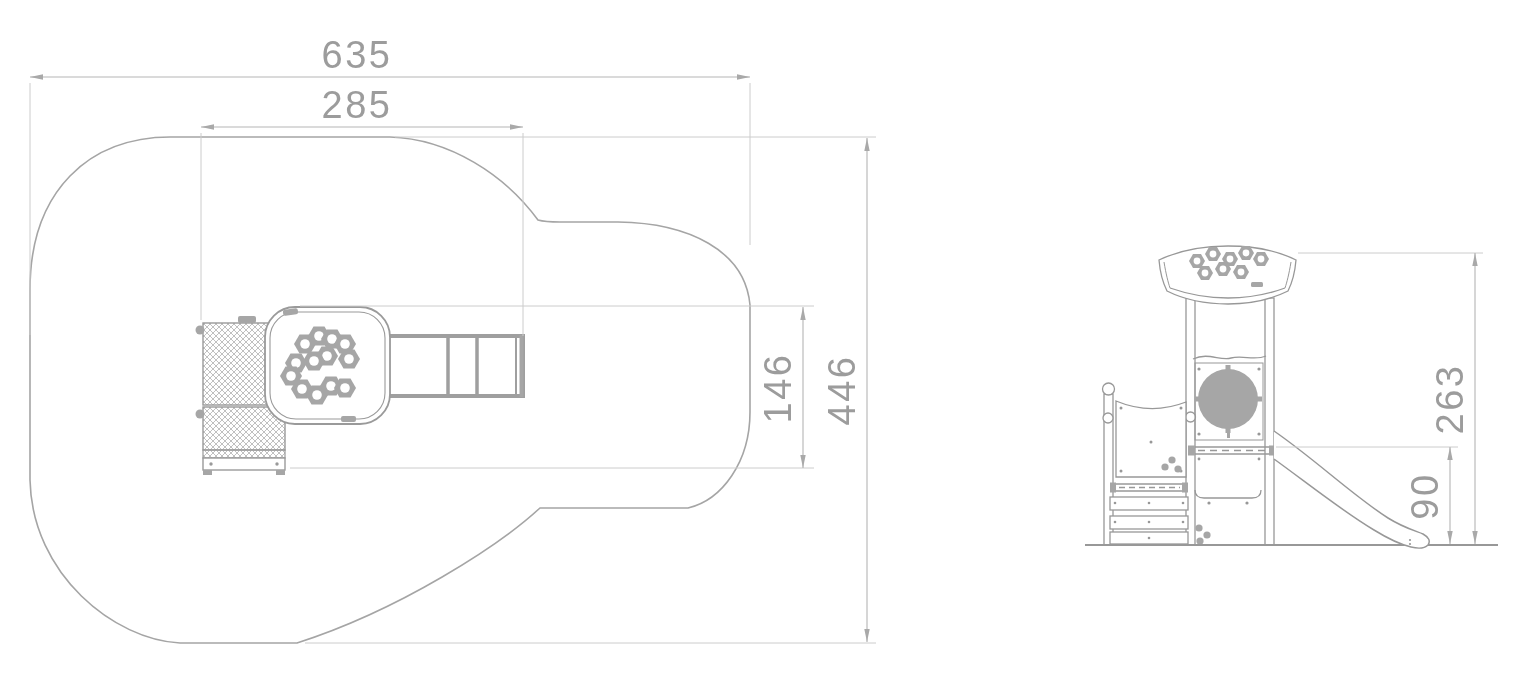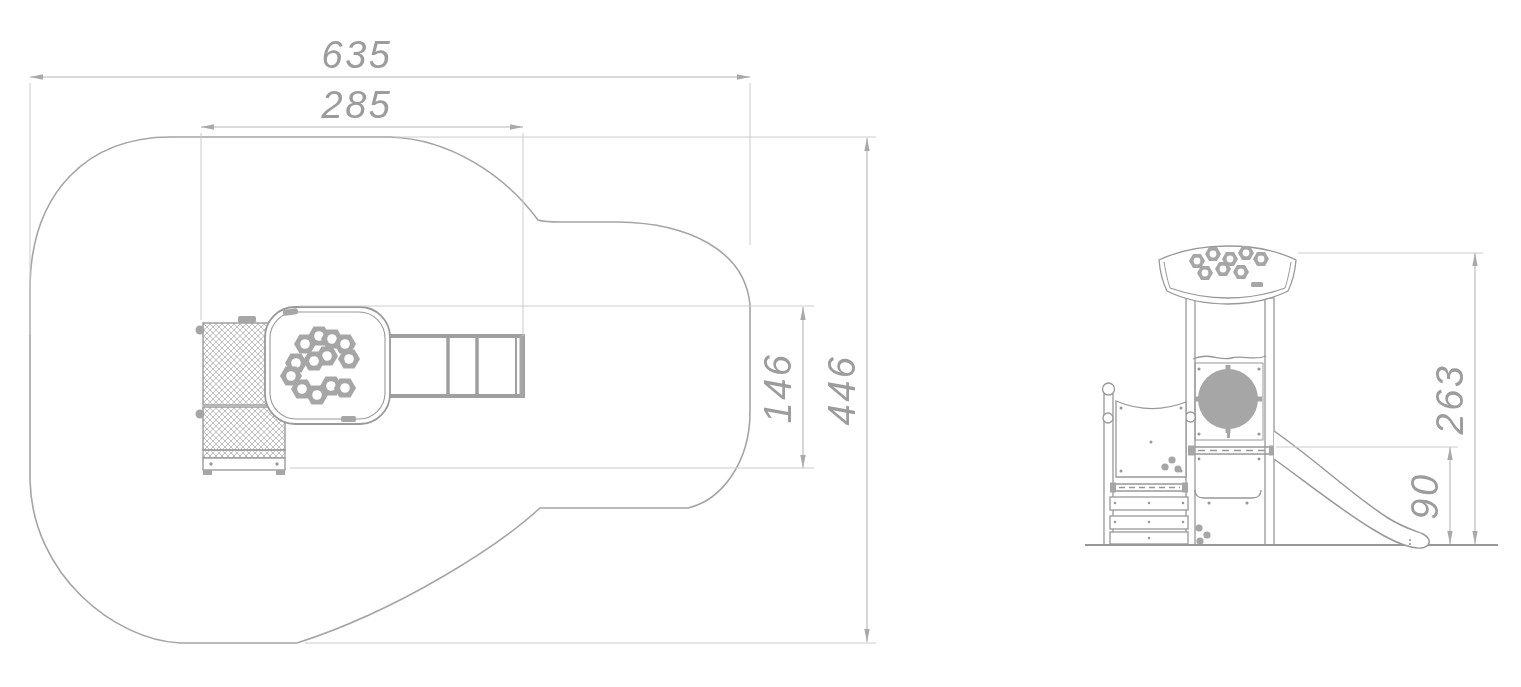--- a/index.html
+++ b/index.html
@@ -1,17 +1,17 @@
 <!DOCTYPE html>
 <html><head>
 <meta charset="utf-8">
 <style>
   html,body{margin:0;padding:0;background:#ffffff;}
   #stage{position:relative;width:1521px;height:687px;background:#ffffff;overflow:hidden;
-         font-family:"Liberation Sans","DejaVu Sans",sans-serif;font-style:italic;}
+         font-family:"Liberation Sans","DejaVu Sans",sans-serif;}
   svg{display:block;}
   text.dim{font-family:"Liberation Sans","DejaVu Sans",sans-serif;
            font-size:38px;font-weight:400;letter-spacing:2.5px;fill:#9c9c9c;}
 </style>
 </head>
 <body>
 
 <div id="stage">
 <svg width="1521" height="687" viewBox="0 0 1521 687">
   <defs>

